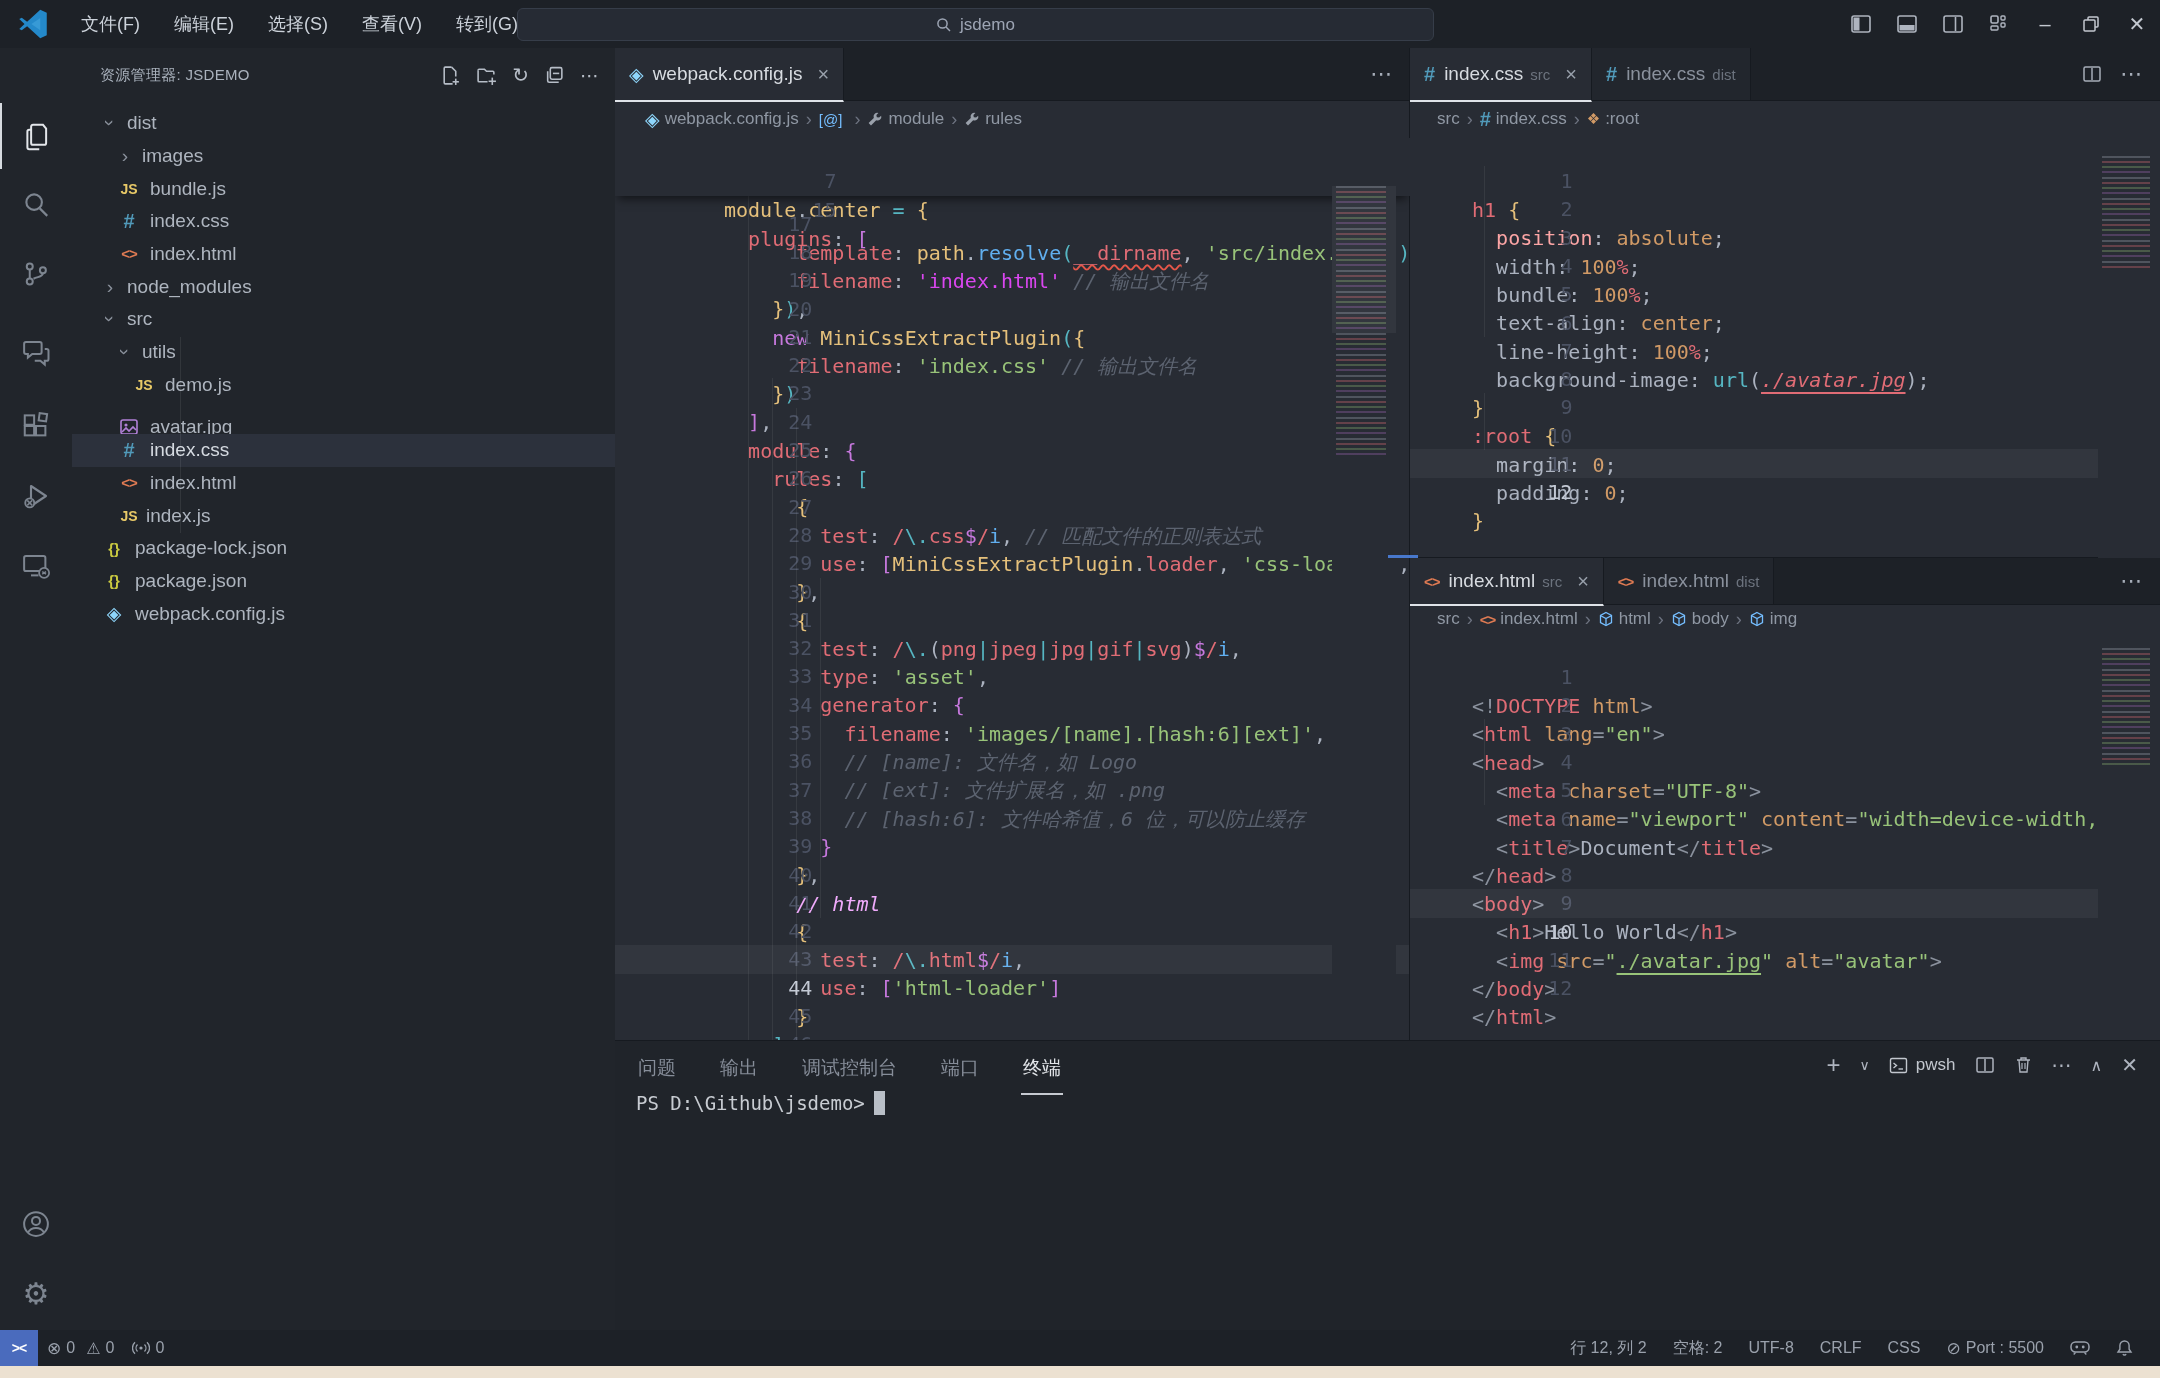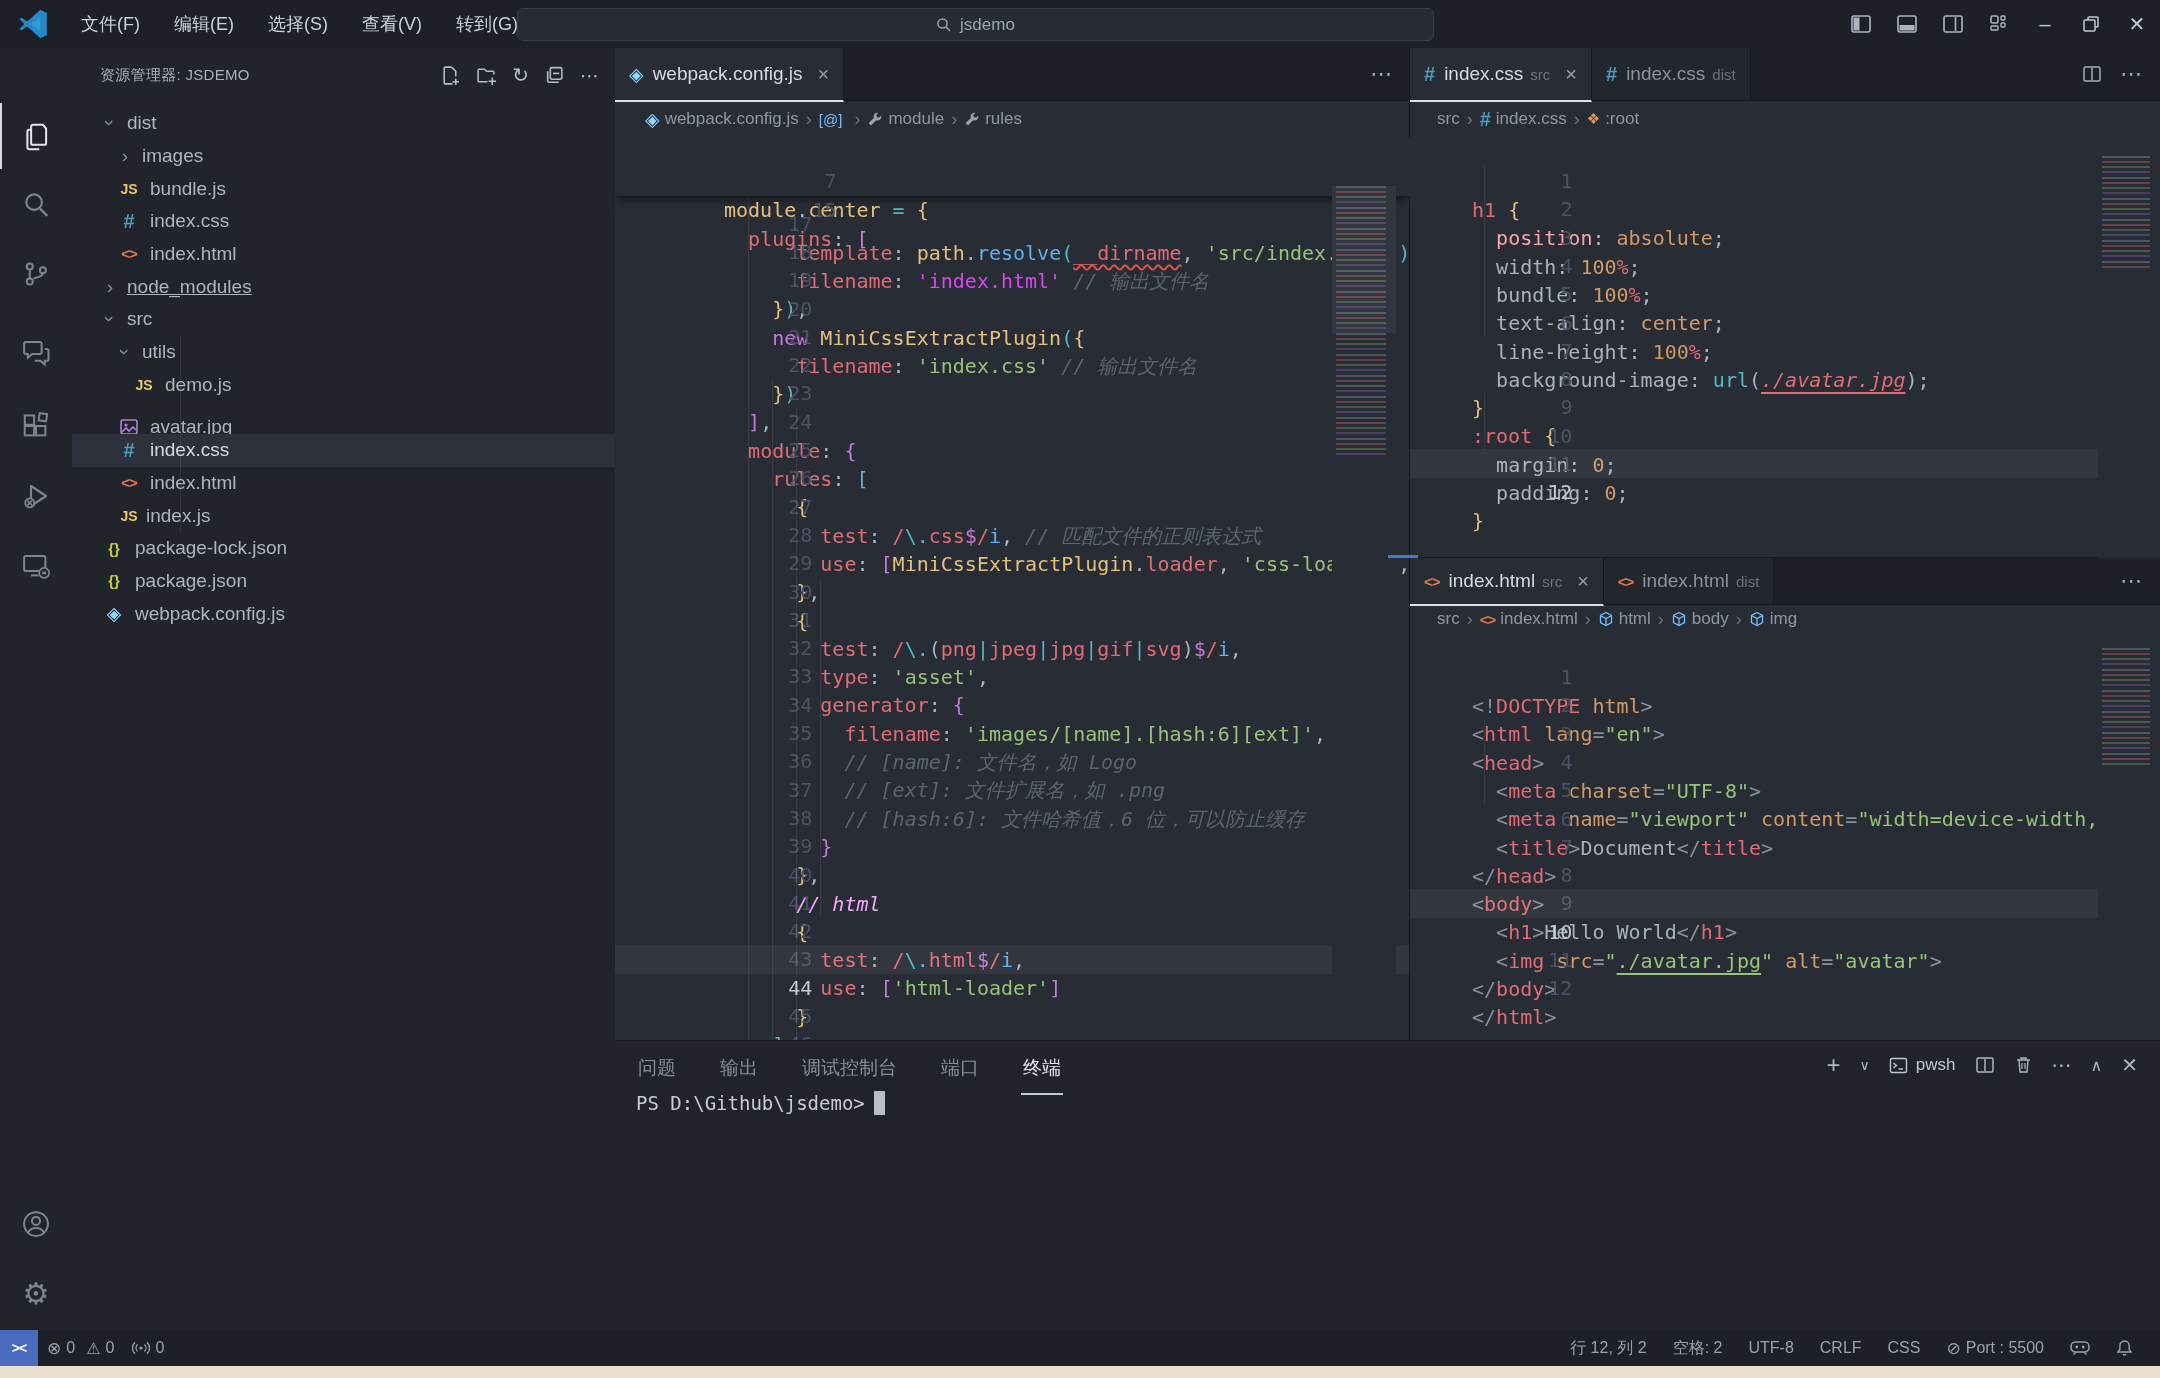--- a/index.html
+++ b/index.html
@@ -271,21 +271,21 @@
         <div class="trow" style="top: 135.4px;">
           <span style="width:42px;flex:0 0 auto;"></span>
           <span class="t-ic">
             <span class="ic-html">&lt;&gt;</span>
           </span>
           <span style="margin-left:6px;">index.html</span>
         </div>
         <div class="trow" style="top: 168.1px;">
           <span style="width:27px;flex:0 0 auto;"></span>
           <span class="t-chev">›</span>
-          <span style="margin-left:6px;text-decoration:underline;">node_modules</span>
+          <span style="margin-left:6px;">node_modules</span>
         </div>
         <div class="trow" style="top: 200.8px;">
           <span style="width:27px;flex:0 0 auto;"></span>
           <span class="t-chev"><span class="chev-open">›</span></span>
           <span style="margin-left:6px;">src</span>
         </div>
         <div class="trow" style="top: 233.5px;">
           <span style="width:42px;flex:0 0 auto;"></span>
           <span class="t-chev"><span class="chev-open">›</span></span>
           <span style="margin-left:6px;">utils</span>

